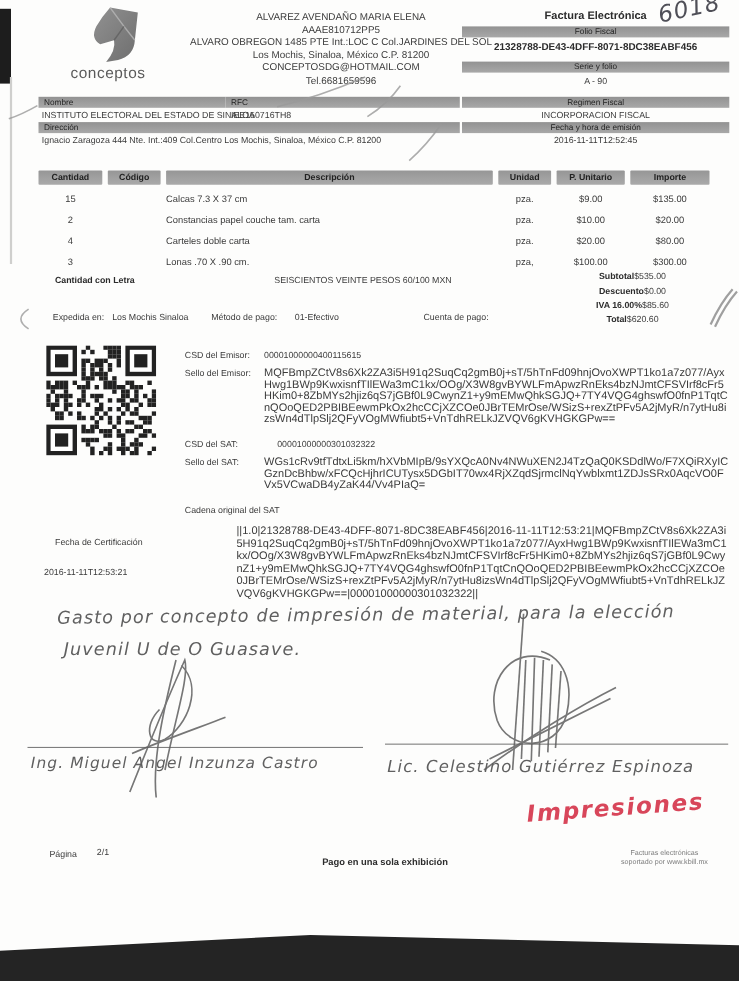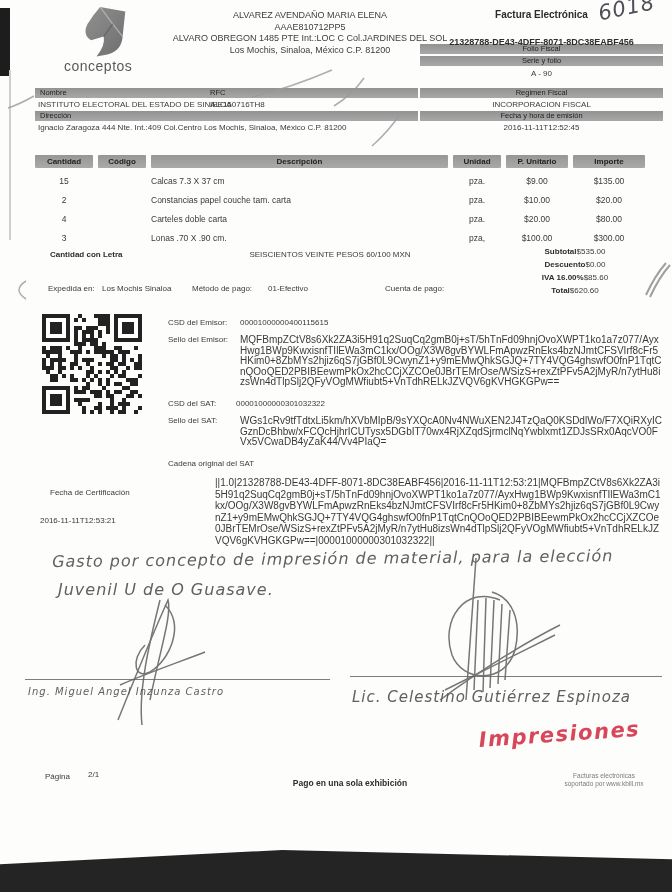--- a/index.html
+++ b/index.html
@@ -69,24 +69,26 @@
       <path d="M28 34 L38 20" stroke="#565656" stroke-width="1.5" opacity="0.6"></path>
     </svg>
   </div>
   <div class="abs logo-text">conceptos</div>
 
   <div class="abs issuer">
     <div>ALVAREZ AVENDAÑO MARIA ELENA</div>
     <div>AAAE810712PP5</div>
     <div>ALVARO OBREGON  1485 PTE Int.:LOC C Col.JARDINES DEL SOL</div>
     <div>Los Mochis, Sinaloa, México C.P. 81200</div>
+    <div>CONCEPTOSDG@HOTMAIL.COM</div>
+    <div>Tel.6681659596</div>
   </div>
 
   <div class="abs b ctr" style="left:420px;top:9px;width:243px;font-size:10px;">Factura Electrónica</div>
-  <div class="abs bar center" style="left:420px;top:24px;width:243px;margin-top:20px;">Folio Fiscal</div>
+  <div class="abs bar center" style="left:420px;top:24px;width:243px;">Folio Fiscal</div>
   <div class="abs b ctr" style="left:420px;top:37px;width:243px;font-size:9px;">21328788-DE43-4DFF-8071-8DC38EABF456</div>
   <div class="abs bar center" style="left:420px;top:56px;width:243px;">Serie y folio</div>
   <div class="abs val ctr" style="left:420px;top:69px;width:243px;">A - 90</div>
   <div class="abs bar center" style="left:420px;top:88px;width:243px;">Regimen Fiscal</div>
   <div class="abs val ctr" style="left:420px;top:100px;width:243px;">INCORPORACION FISCAL</div>
   <div class="abs bar center" style="left:420px;top:111px;width:243px;">Fecha y hora de emisión</div>
   <div class="abs val ctr" style="left:420px;top:123px;width:243px;">2016-11-11T12:52:45</div>
 
   <div class="abs hand" style="left:596px;top:2px;font-size:21px;transform:rotate(-12deg);color:#4f4f57;">6018</div>
 
@@ -383,34 +385,34 @@
         <rect x="0" y="72" width="28" height="28" fill="#222"></rect>
         <rect x="4" y="76" width="20" height="20" fill="#fff"></rect>
         <rect x="8" y="80" width="12" height="12" fill="#222"></rect>
       </svg></div>
 
   <div class="abs stamp-label" style="left:168px;top:318px;">CSD del Emisor:</div>
   <div class="abs stamp-label" style="left:240px;top:318px;">00001000000400115615</div>
   <div class="abs stamp-label" style="left:168px;top:335px;">Sello del Emisor:</div>
   <div class="abs stamp-val" style="left:240px;top:335px;width:422px;">MQFBmpZCtV8s6Xk2ZA3i5H91q2SuqCq2gmB0j+sT/5hTnFd09hnjOvoXWPT1ko1a7z077/AyxHwg1BWp9KwxisnfTIlEWa3mC1kx/OOg/X3W8gvBYWLFmApwzRnEks4bzNJmtCFSVIrf8cFr5HKim0+8ZbMYs2hjiz6qS7jGBf0L9CwynZ1+y9mEMwQhkSGJQ+7TY4VQG4ghswfO0fnP1TqtCnQOoQED2PBIBEewmPkOx2hcCCjXZCOe0JBrTEMrOse/WSizS+rexZtPFv5A2jMyR/n7ytHu8izsWn4dTlpSlj2QFyVOgMWfiubt5+VnTdhRELkJZVQV6gKVHGKGPw==</div>
   <div class="abs stamp-label" style="left:168px;top:399px;">CSD del SAT:</div>
-  <div class="abs stamp-label" style="left:236px;top:399px;">00001000000301032322</div>
+  <div class="abs stamp-label" style="left:252px;top:399px;">00001000000301032322</div>
   <div class="abs stamp-label" style="left:168px;top:416px;">Sello del SAT:</div>
   <div class="abs stamp-val" style="left:240px;top:416px;width:422px;">WGs1cRv9tfTdtxLi5km/hXVbMIpB/9sYXQcA0Nv4NWuXEN2J4TzQaQ0KSDdlWo/F7XQiRXyICGznDcBhbw/xFCQcHjhrICUTysx5DGbIT70wx4RjXZqdSjrmclNqYwblxmt1ZDJsSRx0AqcVO0FVx5VCwaDB4yZaK44/Vv4PIaQ=</div>
   <div class="abs stamp-label" style="left:168px;top:459px;">Cadena original del SAT</div>
   <div class="abs stamp-val" style="left:215px;top:477px;width:447px;line-height:11.5px;">||1.0|21328788-DE43-4DFF-8071-8DC38EABF456|2016-11-11T12:53:21|MQFBmpZCtV8s6Xk2ZA3i5H91q2SuqCq2gmB0j+sT/5hTnFd09hnjOvoXWPT1ko1a7z077/AyxHwg1BWp9KwxisnfTIlEWa3mC1kx/OOg/X3W8gvBYWLFmApwzRnEks4bzNJmtCFSVIrf8cFr5HKim0+8ZbMYs2hjiz6qS7jGBf0L9CwynZ1+y9mEMwQhkSGJQ+7TY4VQG4ghswfO0fnP1TqtCnQOoQED2PBIBEewmPkOx2hcCCjXZCOe0JBrTEMrOse/WSizS+rexZtPFv5A2jMyR/n7ytHu8izsWn4dTlpSlj2QFyVOgMWfiubt5+VnTdhRELkJZVQV6gKVHGKGPw==|00001000000301032322||</div>
   <div class="abs stamp-label" style="left:50px;top:488px;">Fecha de Certificación</div>
   <div class="abs stamp-label" style="left:40px;top:516px;">2016-11-11T12:53:21</div>
 
   <div class="abs hand" style="left:52px;top:552px;font-size:16px;transform:rotate(-.6deg);">Gasto por concepto de impresión de material, para la elección</div>
   <div class="abs hand" style="left:58px;top:580px;font-size:16px;">Juvenil U de O Guasave.</div>
 
   <div class="abs sigline" style="left:25px;top:679px;width:305px;"></div>
   <div class="abs sigline" style="left:350px;top:676px;width:312px;"></div>
-  <div class="abs hand" style="left:28px;top:686px;font-size:10px;">Ing. Miguel Angel Inzunza Castro</div>
+  <div class="abs hand" style="left:28px;top:686px;font-size:14px;">Ing. Miguel Angel Inzunza Castro</div>
   <div class="abs hand" style="left:352px;top:688px;font-size:15px;">Lic. Celestino Gutiérrez Espinoza</div>
 
   <div class="abs hand-red" style="left:478px;top:728px;font-size:21px;color:#d8465a;transform:rotate(-4deg);">Impresiones</div>
 
   <div class="abs val" style="left:45px;top:772px;">Página</div>
   <div class="abs val" style="left:88px;top:770px;">2/1</div>
   <div class="abs b ctr" style="left:120px;top:778px;width:460px;font-size:8.5px;">Pago en una sola exhibición</div>
   <div class="abs tiny" style="left:545px;top:772px;width:118px;">
     <div>Facturas electrónicas</div>
     <div>soportado por www.kbill.mx</div>

